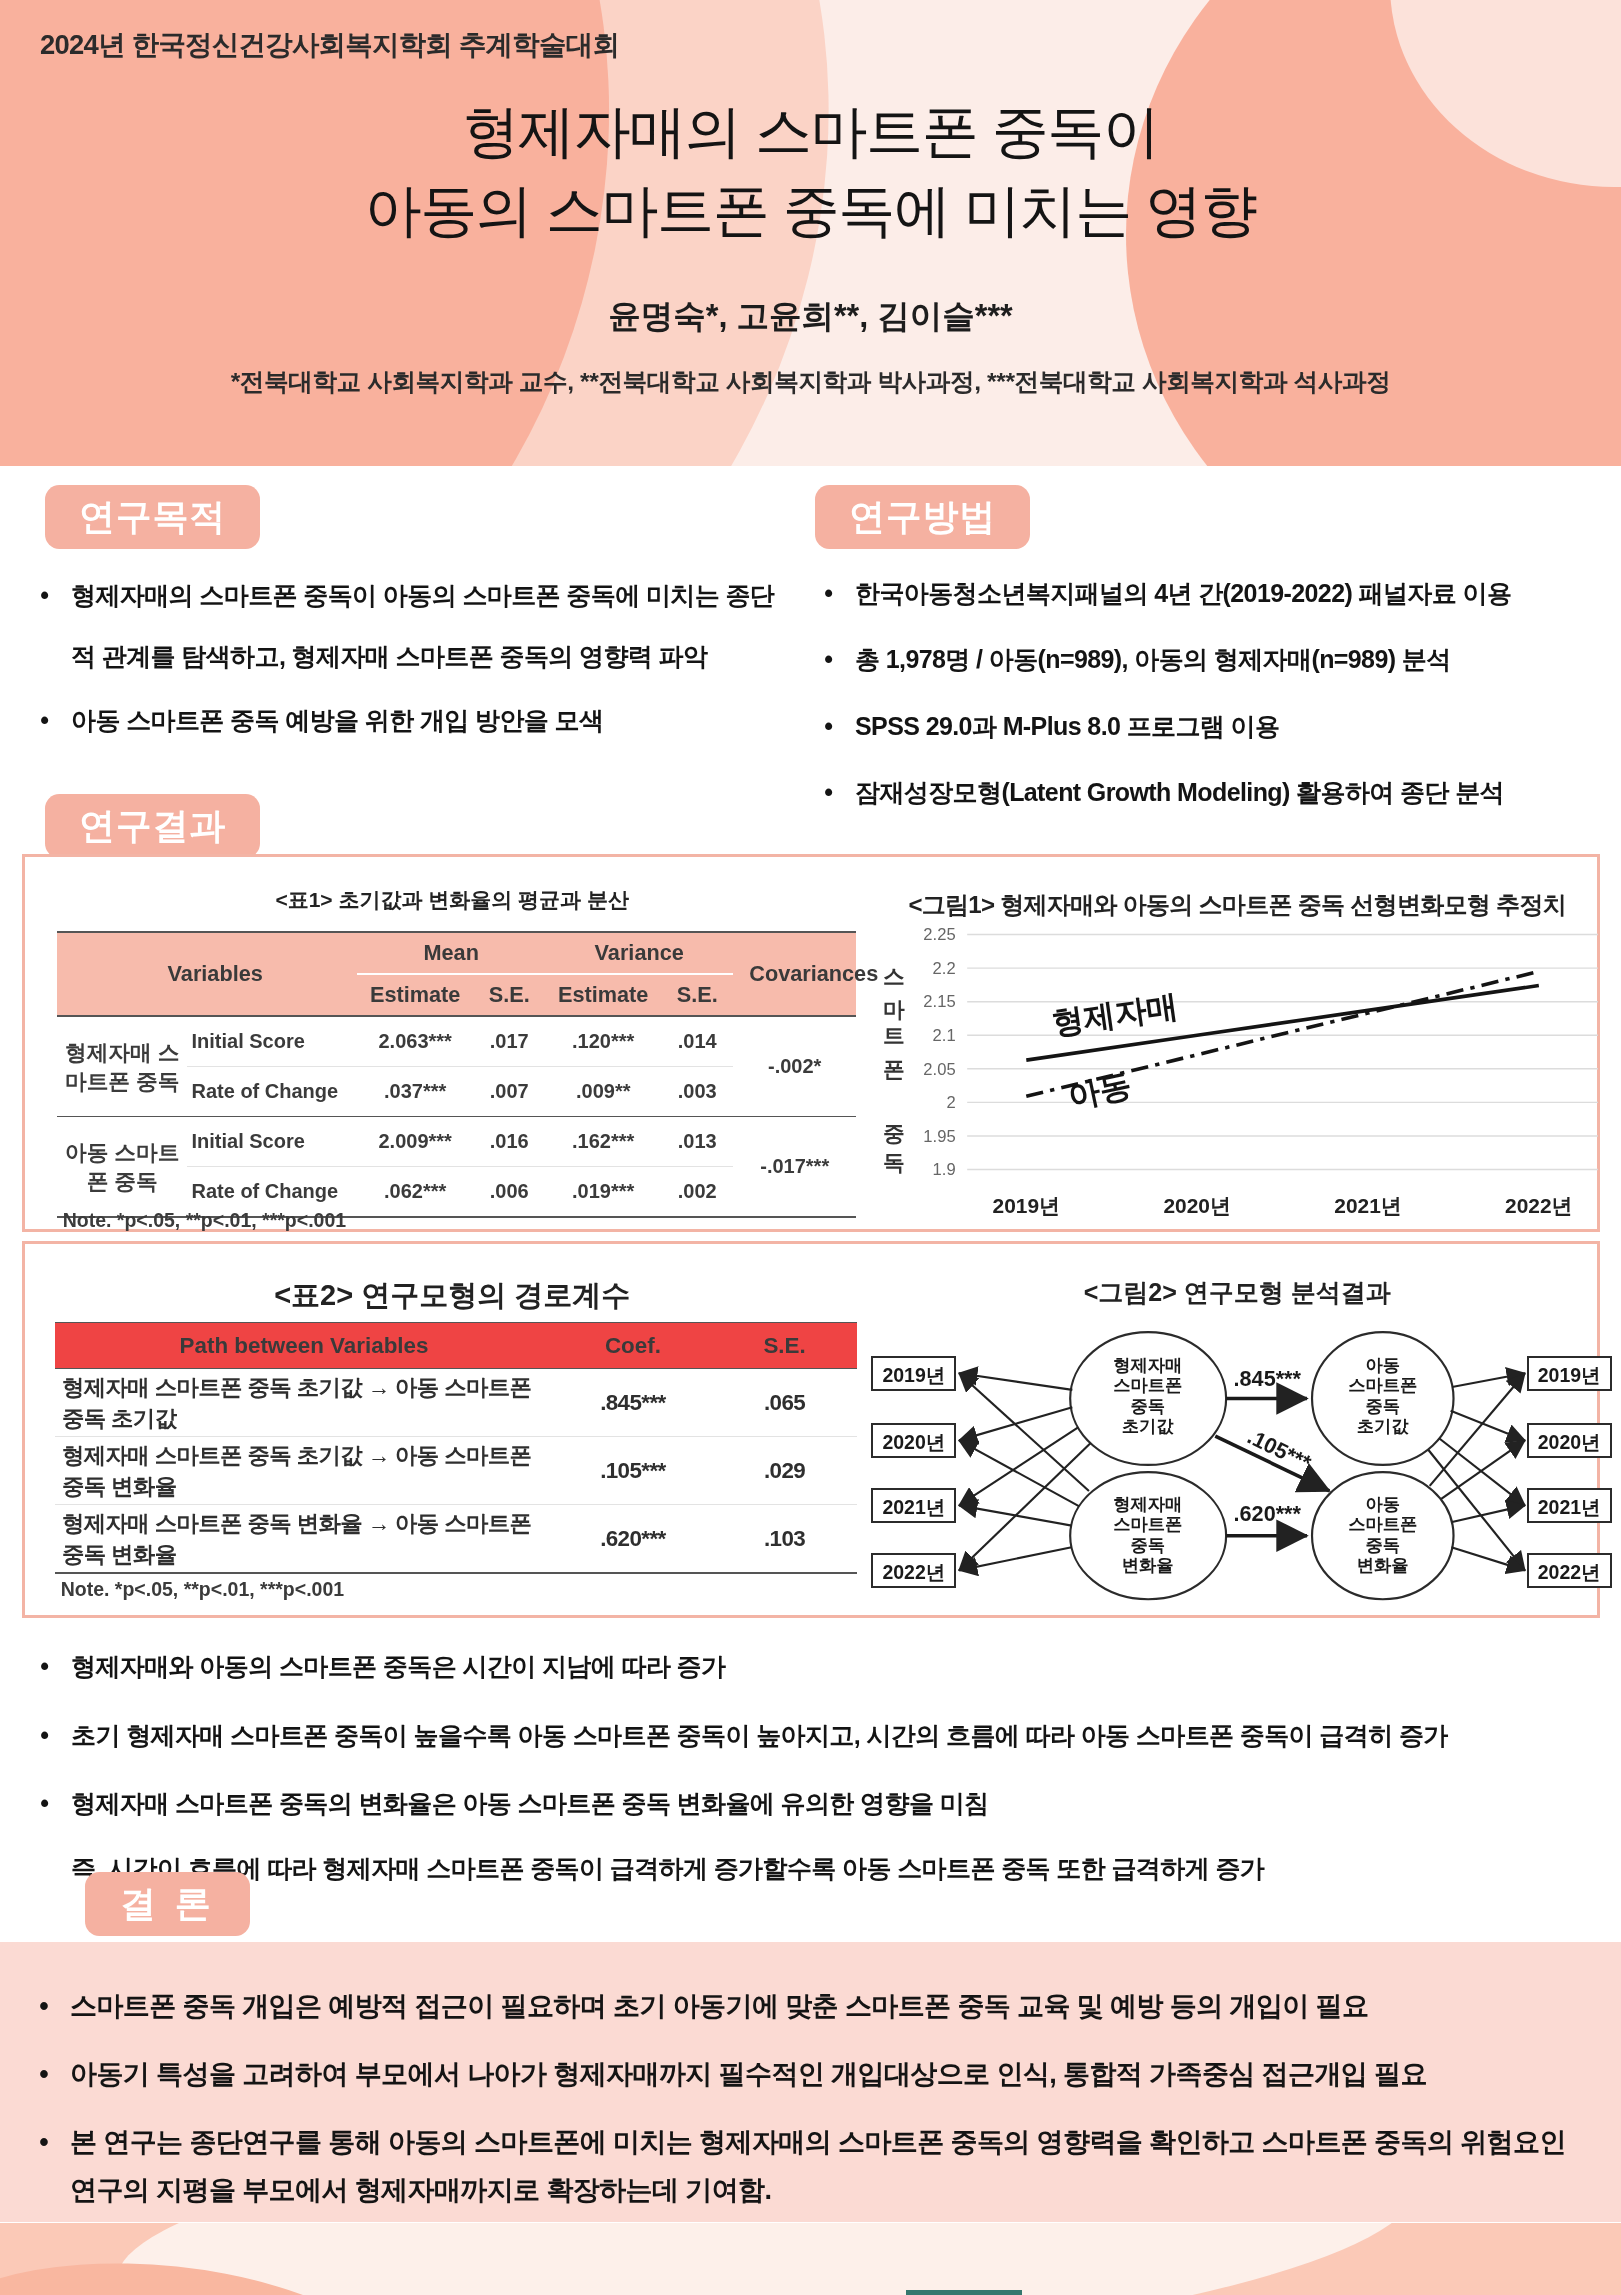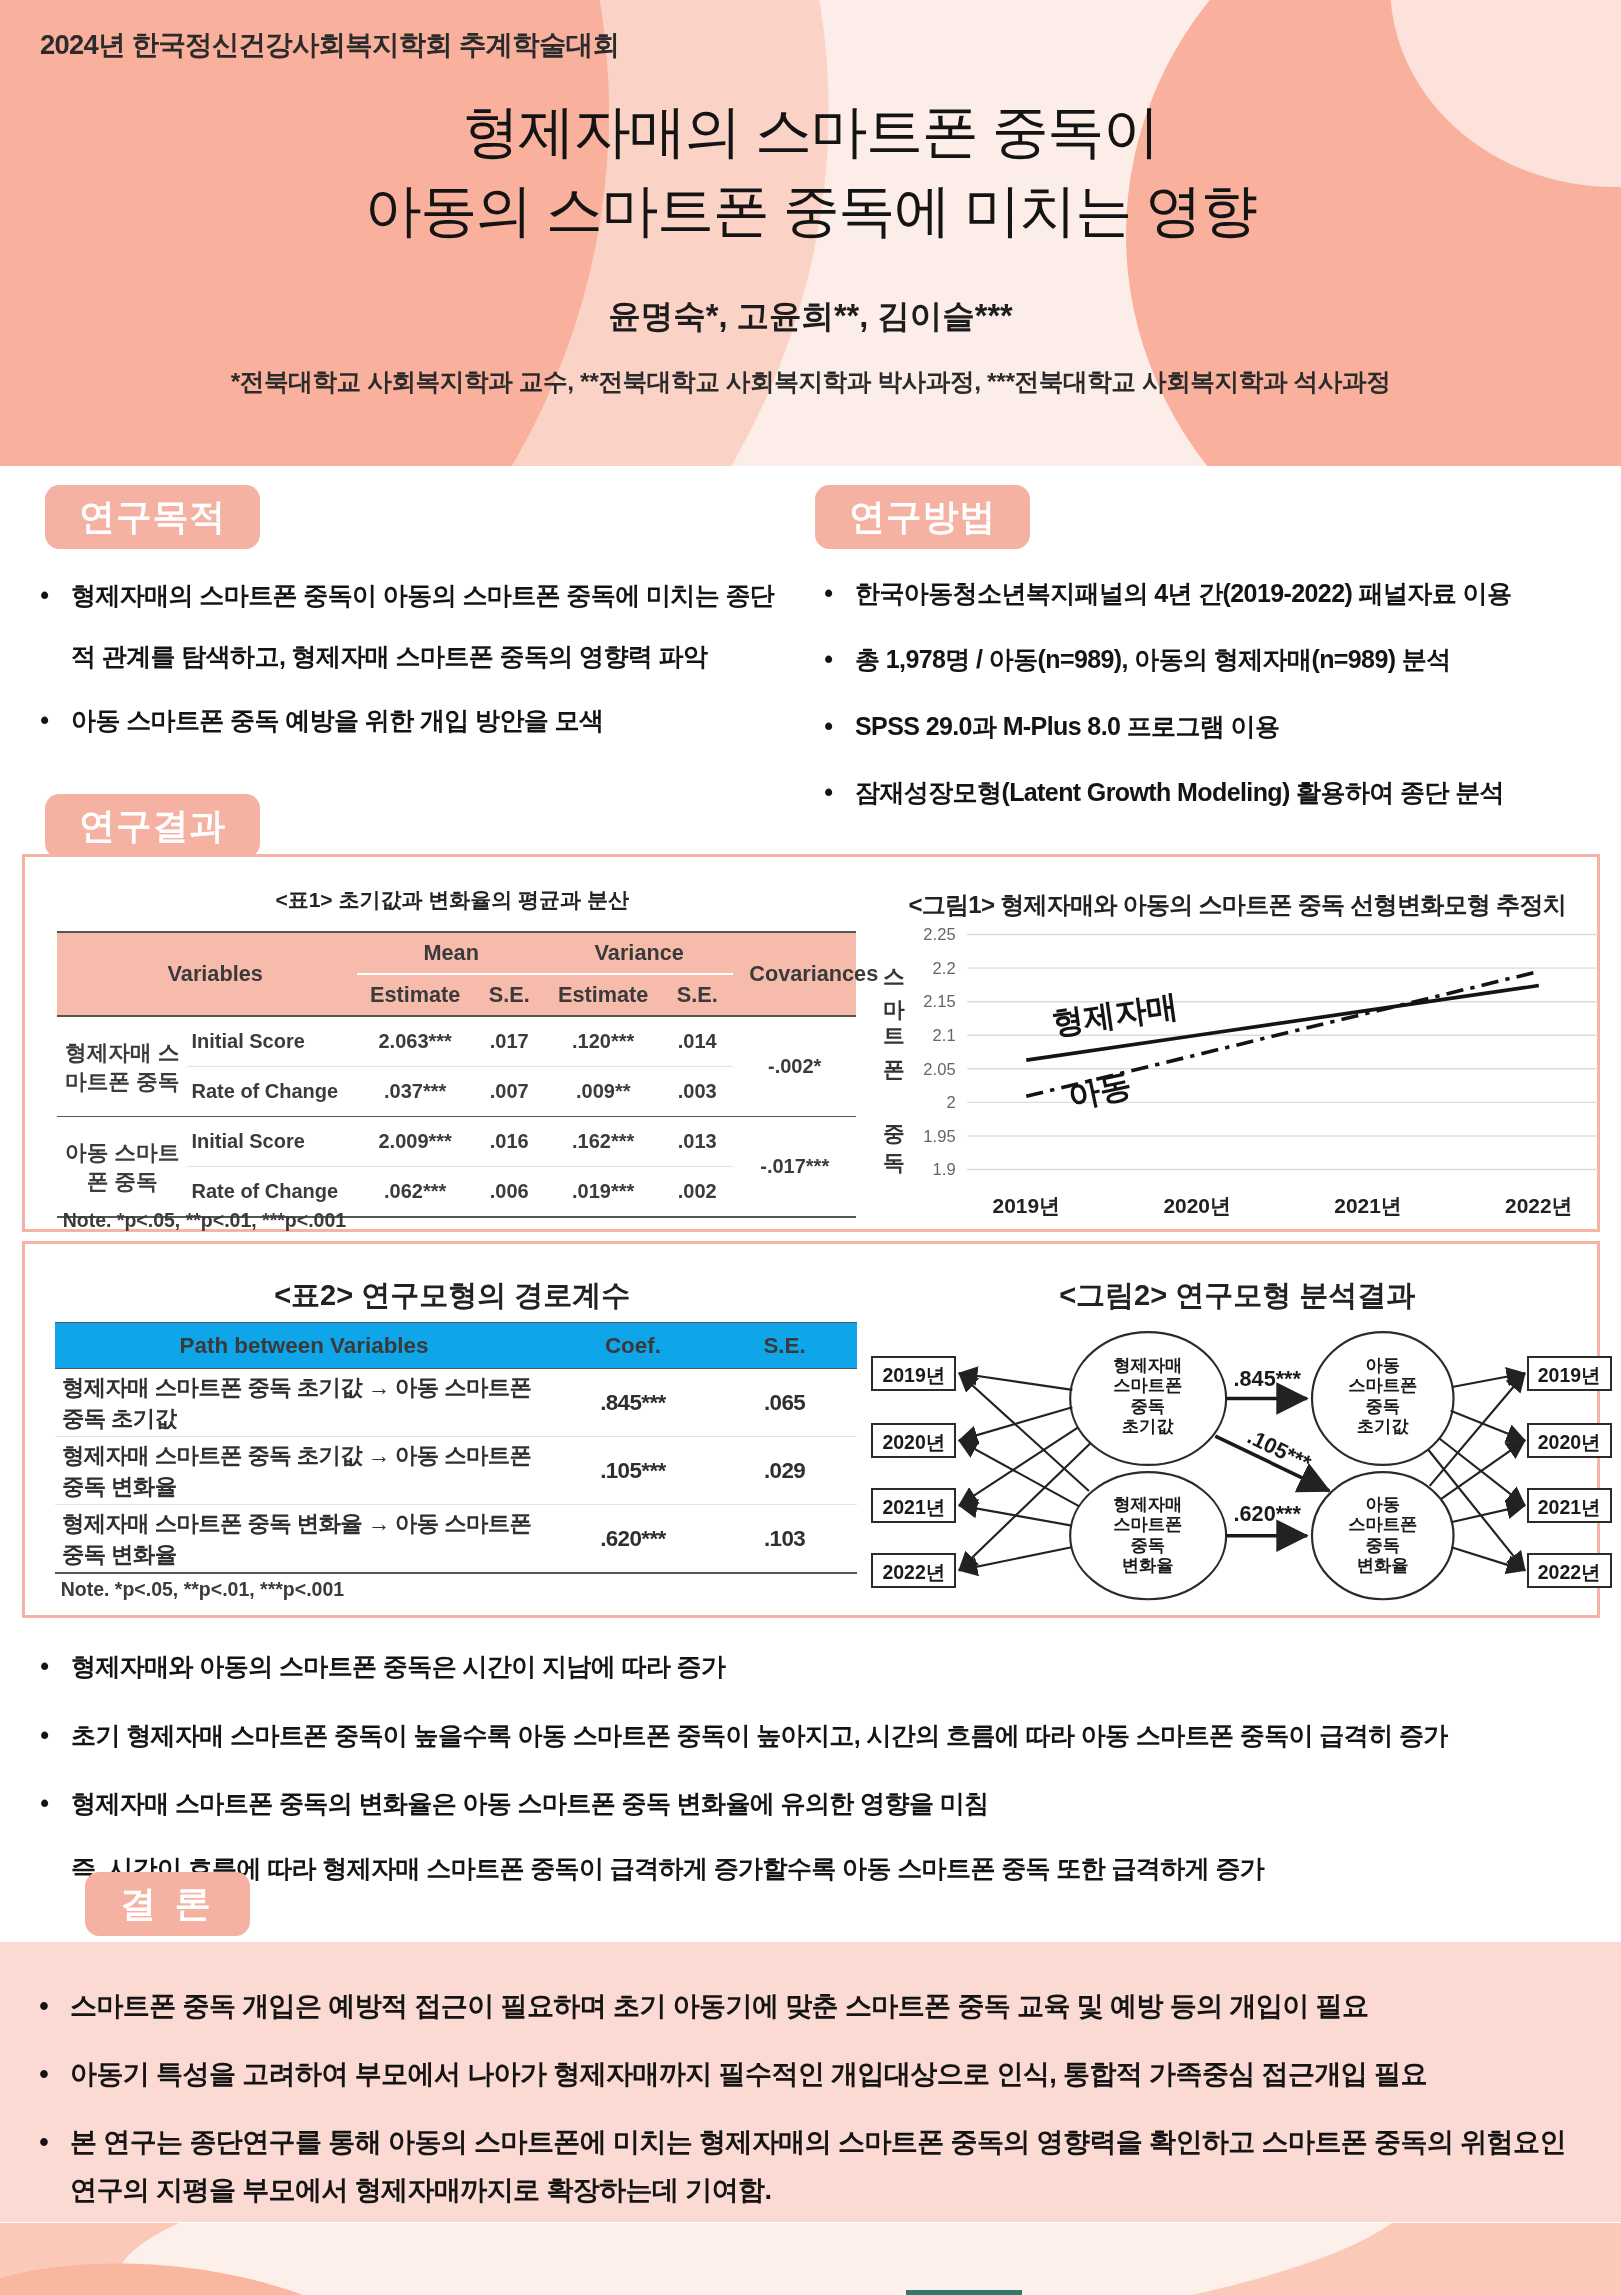--- a/index.html
+++ b/index.html
@@ -62,28 +62,28 @@
 
   
   .fig1-title{left:830px;top:32px;width:765px;font-size:24px;letter-spacing:-0.7px;}
   .chart-wrap{position:absolute;left:830px;top:66px;width:765px;height:297px;}
   .ylabel{position:absolute;left:24.6px;top:30px;writing-mode:vertical-lr;text-orientation:upright;font-size:21.7px;font-weight:700;color:#333;letter-spacing:8.7px;white-space:pre;}
   .chart-wrap svg{position:absolute;left:0;top:0;}
 
   
   .t2-title{left:25px;top:32px;width:805px;font-size:29px;}
   table.t2{left:30px;top:78px;width:802px;border-bottom:2.2px solid #555;}
-  table.t2 th{background:#0ea5e9;color:#3a3a3a;font-size:22.4px;font-weight:700;height:45px;border-top:1.8px solid #555;border-bottom:1.8px solid #555;padding:0;}
+  table.t2 th{background:#ef4444;color:#3a3a3a;font-size:22.4px;font-weight:700;height:45px;border-top:1.8px solid #555;border-bottom:1.8px solid #555;padding:0;}
   table.t2 td{color:#2f2f2f;font-size:22.4px;font-weight:700;height:67px;text-align:center;padding:0;letter-spacing:-0.6px;}
   table.t2 td.path{text-align:left;padding-left:7.2px;}
   table.t2 tr + tr td{border-top:1.4px solid #e3e3e3;}
   .t2-note{position:absolute;left:36px;top:334px;font-size:19.5px;font-weight:600;color:#3b3b3b;}
 
   
-  .fig2-title{left:830px;top:32px;width:765px;font-size:29px;}
+  .fig2-title{left:830px;top:32px;width:765px;font-size:25px;}
   .diagram{position:absolute;left:838px;top:75px;width:758px;height:289px;}
   .diagram svg{position:absolute;left:0;top:0;}
   .yearbox{position:absolute;width:85px;height:35px;line-height:35px;text-align:center;border:2.2px solid #2b2b2b;background:#fff;font-size:19.5px;font-weight:700;color:#1a1a1a;box-sizing:border-box;}
   .latent{position:absolute;width:156px;text-align:center;font-size:17.3px;font-weight:700;color:#1a1a1a;line-height:1.18;white-space:pre-line;}
 
   
   .conclusion-box{position:absolute;left:0;top:1942px;width:1621px;height:280px;background:#FBDAD3;}
 
   
   .footer{position:absolute;left:0;top:2223px;width:1621px;height:73px;background:#FBC9B7;overflow:hidden;}

